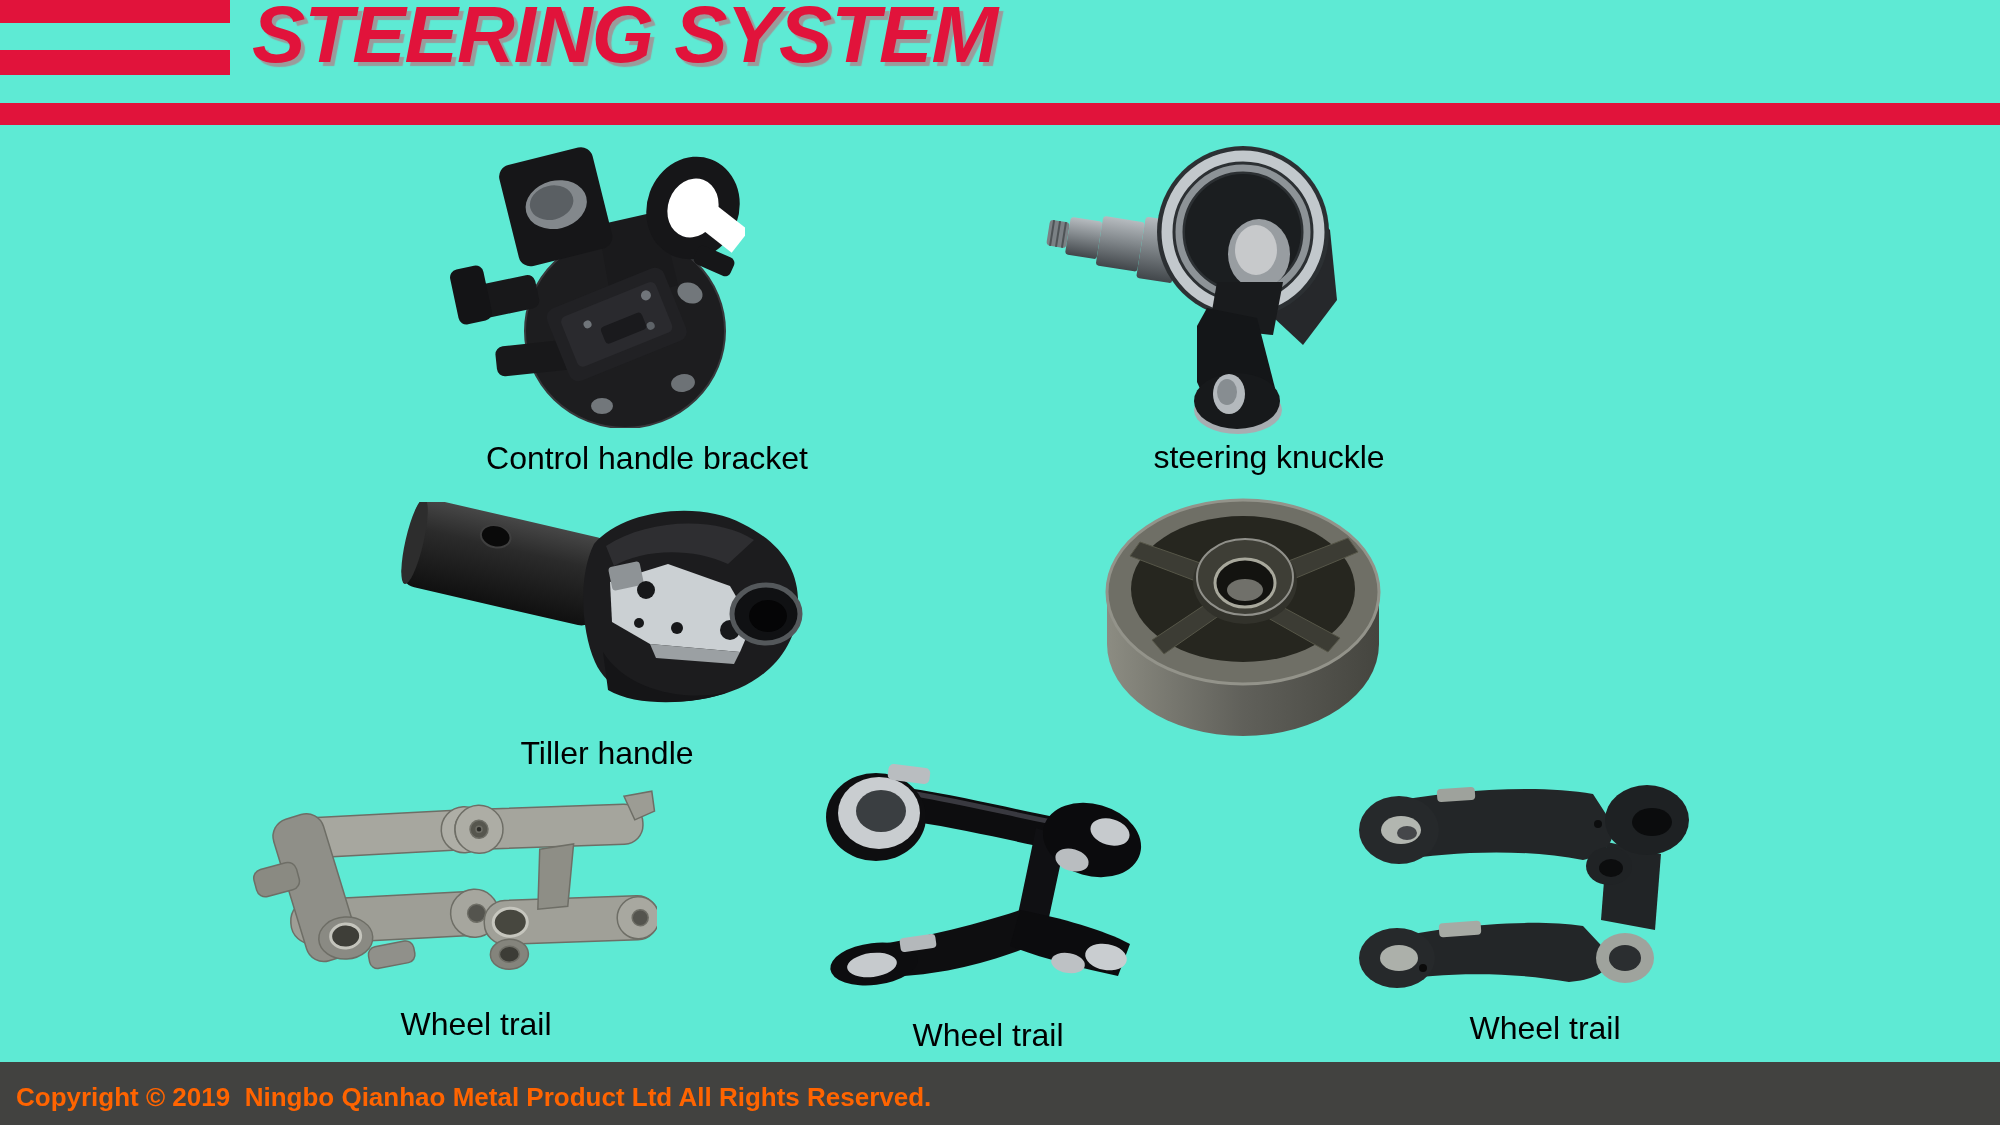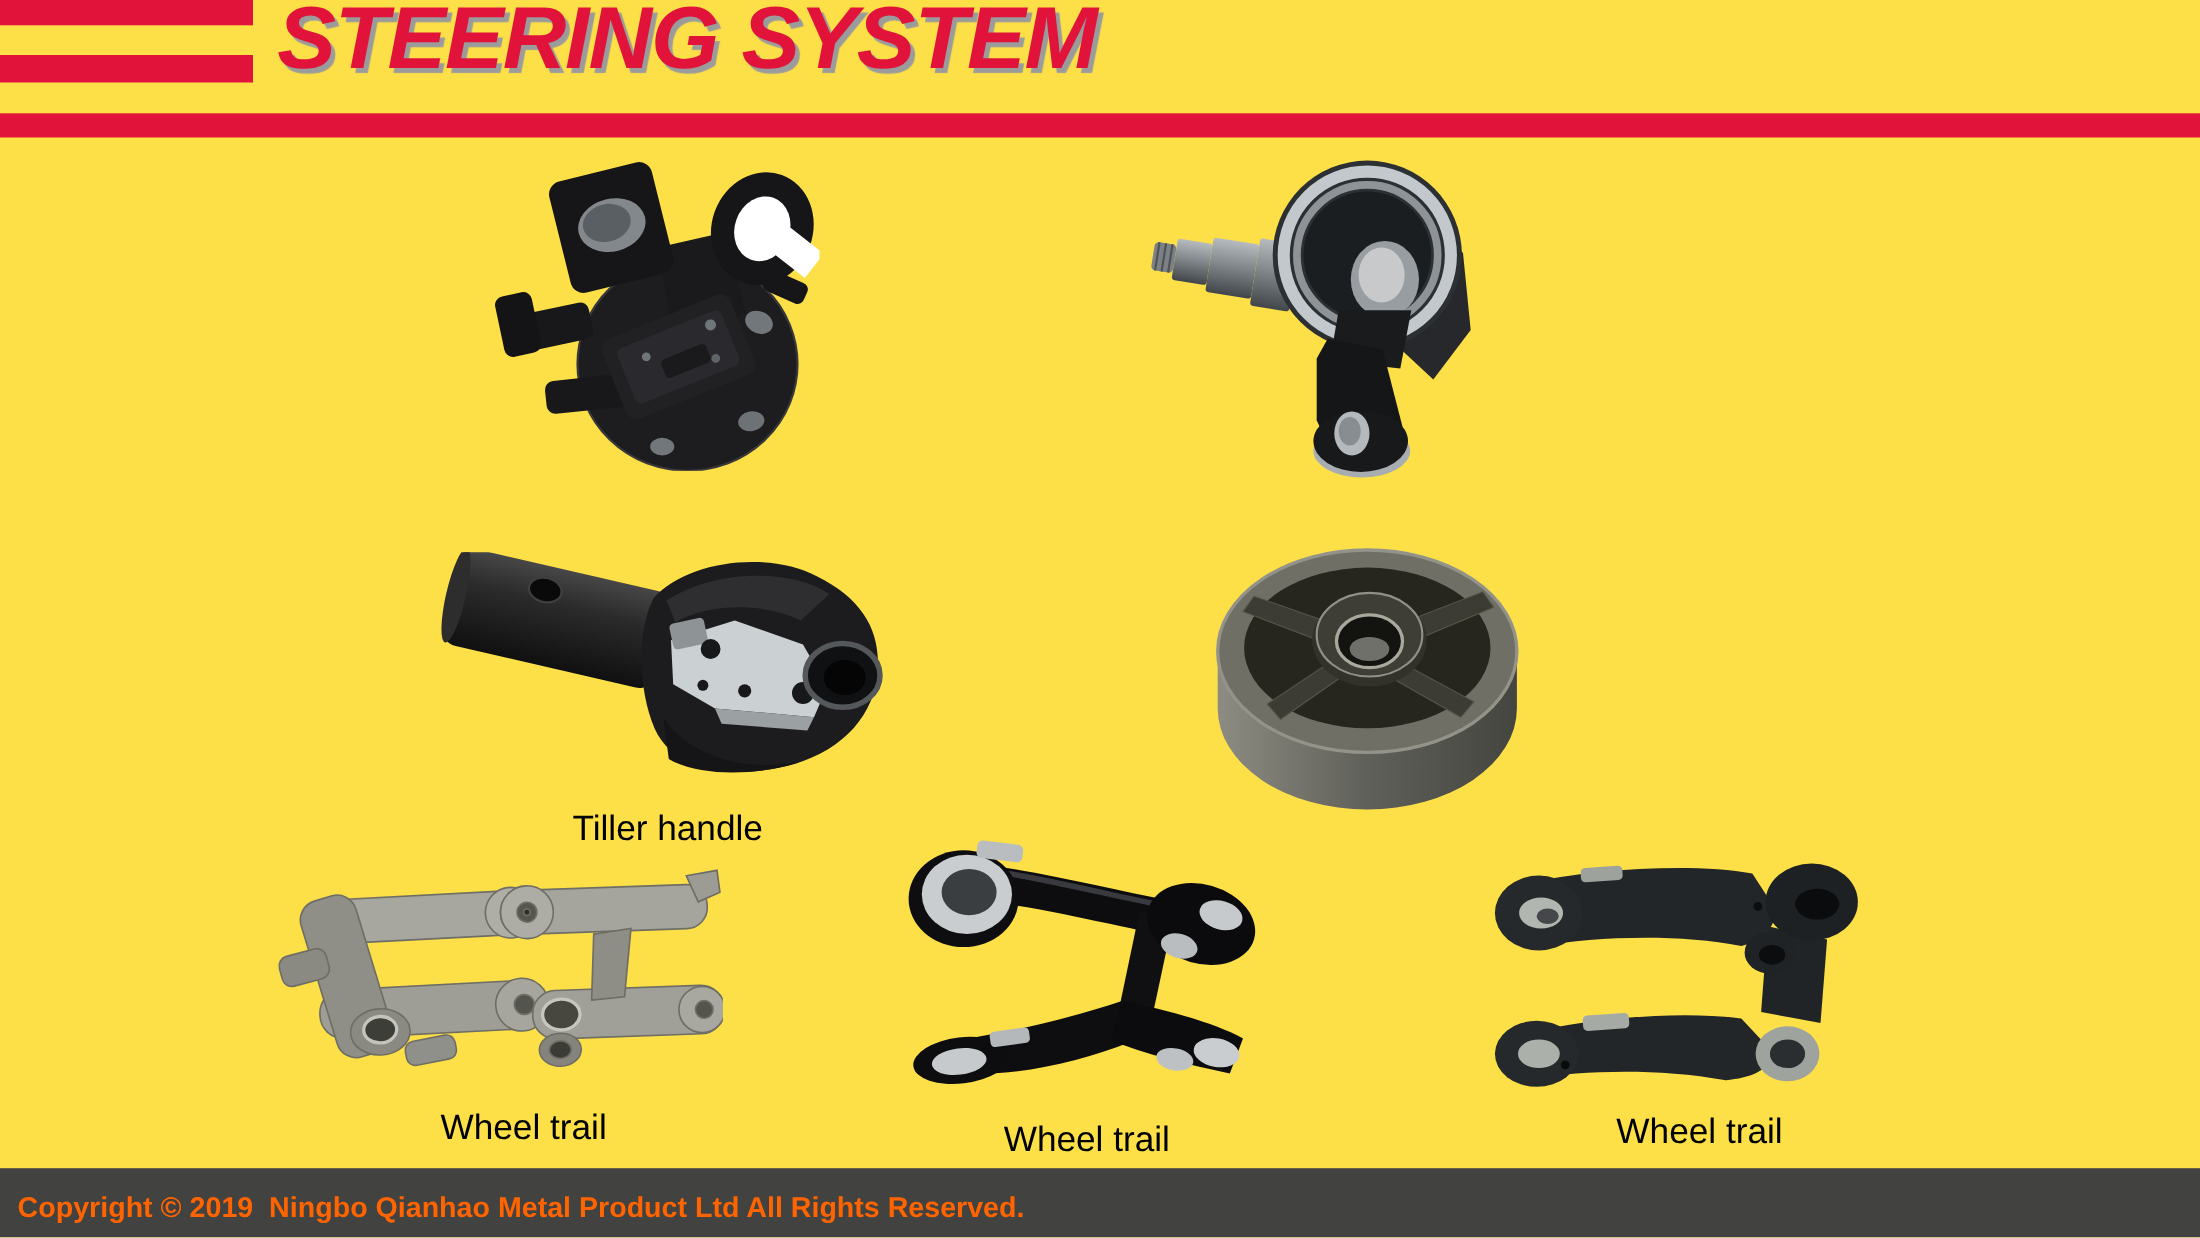--- a/index.html
+++ b/index.html
@@ -1,17 +1,17 @@
 <!DOCTYPE html>
 <html style="--brand-red: #E1133B; --title-shadow: #9B9B9B; --footer-bg: #424240; --footer-text: #FF6400; --label-text: #000000;"><head>
 <meta charset="utf-8">
 <style>
   html,body{margin:0;padding:0;background:#ffffff;}
   body{width:2000px;height:1125px;overflow:hidden;font-family:"Liberation Sans",sans-serif;}
-  .slide{position:relative;width:2000px;height:1125px;background:#fde047;overflow:hidden;}
+  .slide{position:relative;width:2000px;height:1125px;background:#5eead4;overflow:hidden;}
 
   
   .stripe{position:absolute;left:0;width:230px;background:var(--brand-red,#E1133B);}
   .stripe-1{top:0;height:23px;}
   .stripe-2{top:50px;height:25px;}
   .band{position:absolute;left:0;top:103px;width:2000px;height:22px;background:var(--brand-red,#E1133B);}
   .title{
     position:absolute;left:252px;top:-5px;margin:0;
     font-size:80px;line-height:80px;font-weight:bold;font-style:italic;
     letter-spacing:-1px;white-space:nowrap;
@@ -75,20 +75,21 @@
       <g transform="rotate(-22 168 192)">
         <rect x="104" y="152" width="126" height="78" rx="10" fill="#212124"></rect>
         <rect x="116" y="164" width="102" height="54" rx="6" fill="#2a2a2e"></rect>
         <circle cx="140" cy="180" r="4" fill="#70757a"></circle>
         <circle cx="205" cy="175" r="5" fill="#70757a"></circle>
         <circle cx="198" cy="205" r="4" fill="#5e6368"></circle>
         <rect x="150" y="188" width="44" height="18" rx="4" fill="#1a1a1d"></rect>
       </g>
     </svg>
   </figure>
+  <div class="part-label" style="left:447px;top:438px">Control handle bracket</div>
 
   <figure class="part" style="left:1045px;top:130px;width:305px;height:305px">
     <svg viewBox="0 0 305 305">
       <defs>
         <linearGradient id="sp" x1="0" y1="0" x2="0" y2="1">
           <stop offset="0" stop-color="#b6bbbf"></stop>
             <stop offset="0.45" stop-color="#82888c"></stop>
             <stop offset="1" stop-color="#41464a"></stop>
         </linearGradient>
       </defs>
@@ -109,20 +110,21 @@
       <ellipse cx="214" cy="124" rx="31" ry="35" fill="#989da1"></ellipse>
       <ellipse cx="211" cy="120" rx="21" ry="25" fill="#c7c9cb"></ellipse>
       <polygon points="172,152 238,152 228,205 164,198" fill="#191b1d"></polygon>
       <polygon points="162,178 212,188 230,258 220,292 172,296 152,252 152,196" fill="#141618"></polygon>
       <ellipse cx="193" cy="280" rx="44" ry="24" fill="#a8adb1"></ellipse>
       <ellipse cx="192" cy="271" rx="43" ry="28" fill="#17191b"></ellipse>
       <ellipse cx="184" cy="264" rx="16" ry="20" fill="#b4b9bd"></ellipse>
       <ellipse cx="182" cy="262" rx="10" ry="13" fill="#878d91"></ellipse>
     </svg>
   </figure>
+  <div class="part-label" style="left:1069px;top:437px">steering knuckle</div>
 
   <figure class="part" style="left:398px;top:502px;width:405px;height:212px">
     <svg viewBox="0 0 405 212">
       <defs>
         <linearGradient id="tube" x1="0" y1="0" x2="0" y2="1">
           <stop offset="0" stop-color="#474747"></stop>
             <stop offset="0.35" stop-color="#2b2b2b"></stop>
             <stop offset="1" stop-color="#101010"></stop>
         </linearGradient>
       </defs>

